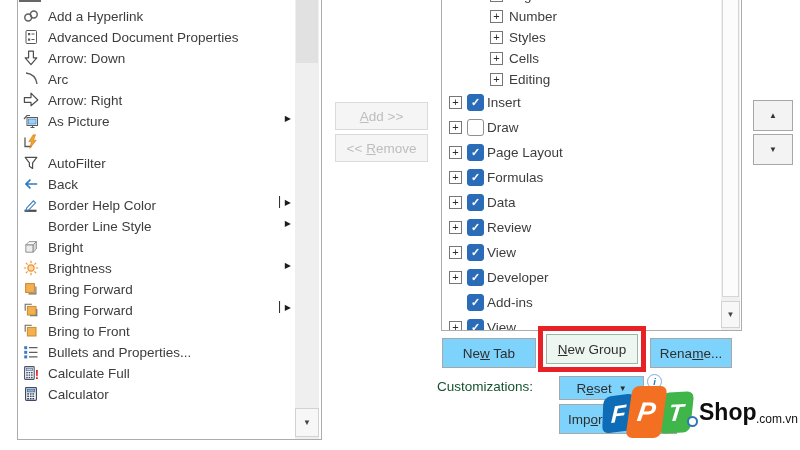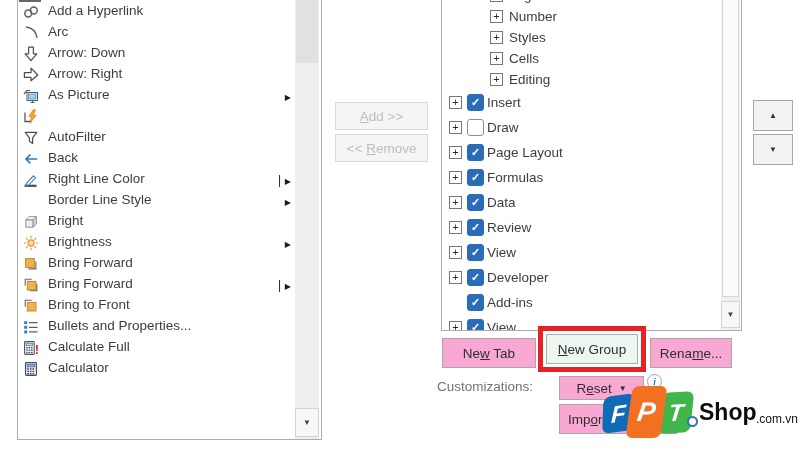--- a/index.html
+++ b/index.html
@@ -3,35 +3,35 @@
 <meta charset="utf-8">
 <style>
   *{box-sizing:border-box;margin:0;padding:0}
   html,body{width:800px;height:450px;background:#fff;overflow:hidden;position:relative;
     font-family:"Liberation Sans",sans-serif;color:#3d3d3d}
   .box{position:absolute;background:#fff;border:1px solid #acacac;overflow:hidden}
 
   
   #commands{left:17px;top:-20px;width:305px;height:460px}
   #cmdrows{position:absolute;left:0;top:22px;right:26px}
-  .crow{height:21px;display:flex;align-items:flex-start;padding-left:3px;position:relative;
+  .crow{height:21px;display:flex;align-items:flex-end;padding-left:3px;position:relative;
     font-size:13.5px;white-space:nowrap}
   .ic{width:20px;height:17px;margin-right:7px;flex:none;display:flex;align-items:center;justify-content:center}
   .ic svg{width:16px;height:16px;display:block}
   .sub-arrow{position:absolute;right:4px;top:6px;font-size:8px;color:#1d1d1d}
   .split-bar{position:absolute;right:14px;top:2px;font-size:12px;color:#1d1d1d}
   .vscroll{position:absolute;background:#efefef}
   #cmd-scroll{top:0;right:2px;width:24px;height:458px}
   #cmd-thumb{position:absolute;left:1px;top:18px;width:22px;height:64px;background:#e1e1e1}
   .scroll-btn{position:absolute;left:0;bottom:2px;width:100%;height:29px;background:#f7f7f7;
     border:1px solid #d2d2d2;display:flex;align-items:center;justify-content:center;font-size:8px;color:#444}
   #sliver{position:absolute;left:19px;top:0;width:22px;height:2px;background:#666;z-index:5}
 
   
-  .btn{position:absolute;background:#f9a8d4;border:1px solid #a7a7a7;display:flex;align-items:center;
+  .btn{position:absolute;background:#7dd3fc;border:1px solid #a7a7a7;display:flex;align-items:center;
     justify-content:center;font-size:13.5px;color:#2f2f2f;white-space:pre}
   .btn .key{text-decoration:underline}
   .btn.disabled{background:#f5f5f5;border-color:#dadada;color:#bdbdbd}
   #add-btn{left:335px;top:102px;width:93px;height:28px}
   #remove-btn{left:335px;top:134px;width:93px;height:28px}
 
   
   #tree{left:441px;top:-16px;width:301px;height:347px}
   #treerows{position:absolute;left:0;top:0;right:22px}
   .trow{display:flex;align-items:center;font-size:13.5px;white-space:nowrap}
@@ -53,21 +53,21 @@
   .mvbtn{position:absolute;left:753px;width:40px;height:31px;background:#f3f3f3;border:1px solid #a7a7a7;
     display:flex;align-items:center;justify-content:center;font-size:8px;color:#333}
   #move-up{top:100px}
   #move-down{top:134px}
 
   
   #newtab-btn{left:442px;top:338px;width:94px;height:30px}
   #newgroup-btn{left:546px;top:334px;width:92px;height:30px;background:#edf6f0;border-color:#9bb8a4;z-index:20}
   #red-box{position:absolute;left:538px;top:326px;width:108px;height:46px;border:5px solid #e62226;z-index:30}
   #rename-btn{left:650px;top:338px;width:82px;height:30px}
-  #cust-label{position:absolute;left:437px;top:379px;font-size:13.5px;color:#737373}
+  #cust-label{position:absolute;left:437px;top:379px;font-size:13.5px;color:#14532d}
   #reset-btn{left:559px;top:376px;width:85px;height:24px}
   .dd{font-size:8px;margin-left:7px;color:#2b2b2b}
   #info-icon{position:absolute;left:647px;top:374px;width:15px;height:15px;border:1.5px solid #7aade0;
     border-radius:50%;color:#2e75b6;font-size:9.5px;font-weight:bold;font-style:italic;
     display:flex;align-items:center;justify-content:center;z-index:10}
   #import-btn{left:559px;top:404px;width:118px;height:30px;justify-content:flex-start;padding-left:8px}
 
   
   #fpt-logo{position:absolute;left:602px;top:386px;width:196px;height:62px;z-index:50}
   .fblk{position:absolute;border-radius:7px;display:flex;align-items:center;justify-content:center;
@@ -93,37 +93,48 @@
           <svg viewBox="0 0 16 16">
             <g fill="none" stroke="#5f5f5f" stroke-width="1.5">
               <circle cx="5.2" cy="9.5" r="3.4"></circle>
               <circle cx="10.8" cy="6.5" r="3.4"></circle>
             </g>
           </svg>
         </span>
       <span>Add a Hyperlink</span>
     </div>
 
+    <div class="crow">
+      <span class="ic">
+          <svg viewBox="0 0 16 16">
+            <rect x="3" y="1.5" width="10.5" height="13" rx="1" fill="#fff" stroke="#595959"></rect>
+            <rect x="5" y="4" width="2.2" height="2.2" fill="#595959"></rect>
+            <rect x="5" y="9.5" width="2.2" height="2.2" fill="#595959"></rect>
+            <path d="M8.5 5h3M8.5 10.5h3" stroke="#595959"></path>
+          </svg>
+        </span>
+      <span>Advanced Document Properties</span>
+    </div>
+
+    <div class="crow">
+      <span class="ic">
+          <svg viewBox="0 0 16 16">
+            <path d="M5.6 1.2h4.8v6.6h3.4L8 14.6 2.2 7.8h3.4z" fill="#fff" stroke="#4d4d4d" stroke-width="1.2" stroke-linejoin="round"></path>
+          </svg>
+        </span>
+      <span>Arrow: Down</span>
+    </div>
 
     <div class="crow">
       <span class="ic">
           <svg viewBox="0 0 16 16">
             <path d="M3 2 C 9.5 2.8, 13.2 6.5, 14 13" fill="none" stroke="#595959" stroke-width="1.4"></path>
           </svg>
         </span>
       <span>Arc</span>
-    </div>
-
-    <div class="crow">
-      <span class="ic">
-          <svg viewBox="0 0 16 16">
-            <path d="M5.6 1.2h4.8v6.6h3.4L8 14.6 2.2 7.8h3.4z" fill="#fff" stroke="#4d4d4d" stroke-width="1.2" stroke-linejoin="round"></path>
-          </svg>
-        </span>
-      <span>Arrow: Down</span>
     </div>
 
     <div class="crow">
       <span class="ic">
           <svg viewBox="0 0 16 16">
             <path d="M1.4 5.6v4.8h6.6v3.4L14.8 8 8 1.2v4.4z" fill="#fff" stroke="#4d4d4d" stroke-width="1.2" stroke-linejoin="round"></path>
           </svg>
         </span>
       <span>Arrow: Right</span>
     </div>
@@ -169,21 +180,21 @@
       <span>Back</span>
     </div>
 
     <div class="crow">
       <span class="ic">
           <svg viewBox="0 0 16 16">
             <path d="M1.5 13.8h12" stroke="#4d4d4d" stroke-width="2.2"></path>
             <path d="M3.8 10.8 10.4 3.8l2.1 2L5.9 12.8l-3 .8z" fill="#fff" stroke="#3d7ec0" stroke-width="1.1"></path>
           </svg>
         </span>
-      <span>Right Line Color</span>
+      <span>Border Help Color</span>
       <span class="split-bar">|</span>
       <span class="sub-arrow">▶</span>
     </div>
 
     <div class="crow">
       <span class="ic"></span>
       <span>Border Line Style</span>
       <span class="sub-arrow">▶</span>
     </div>
 

